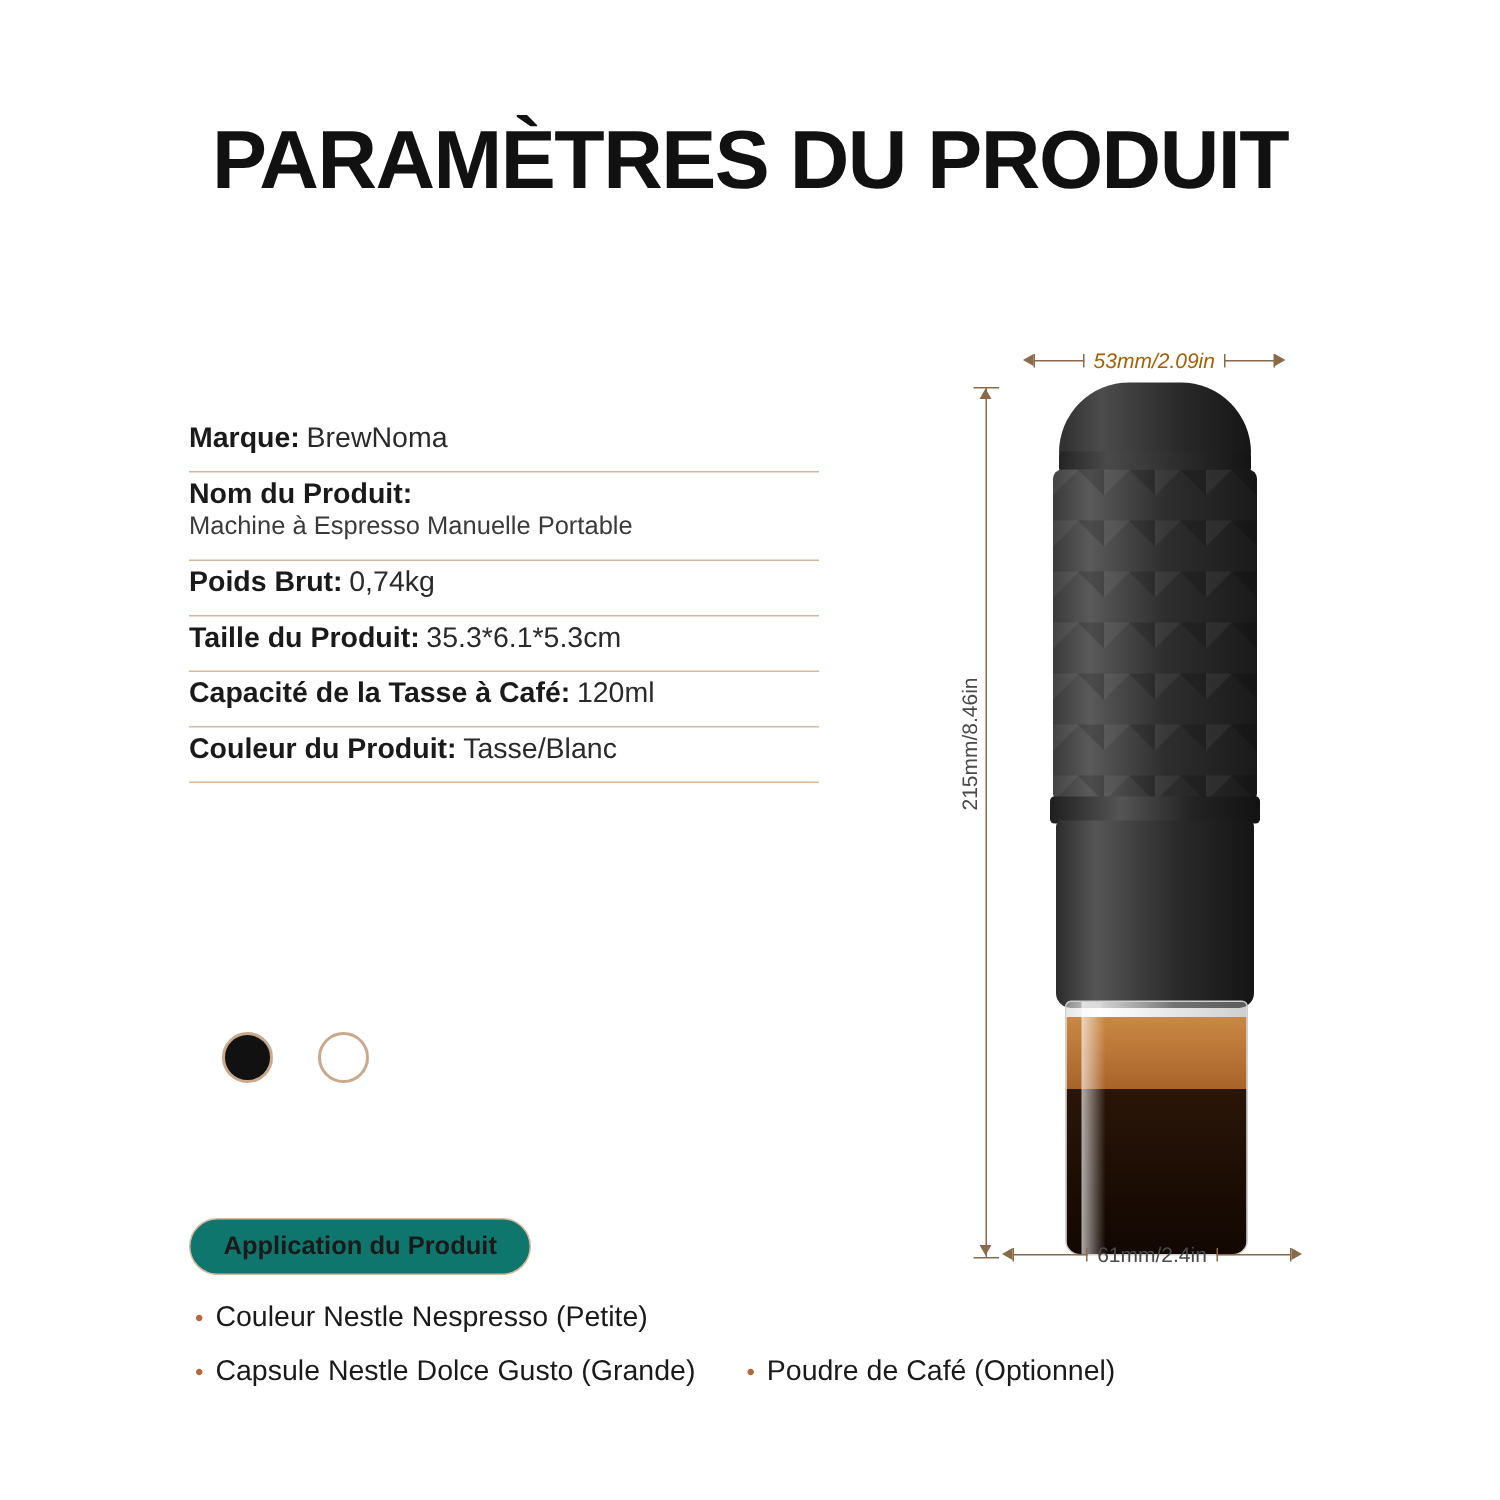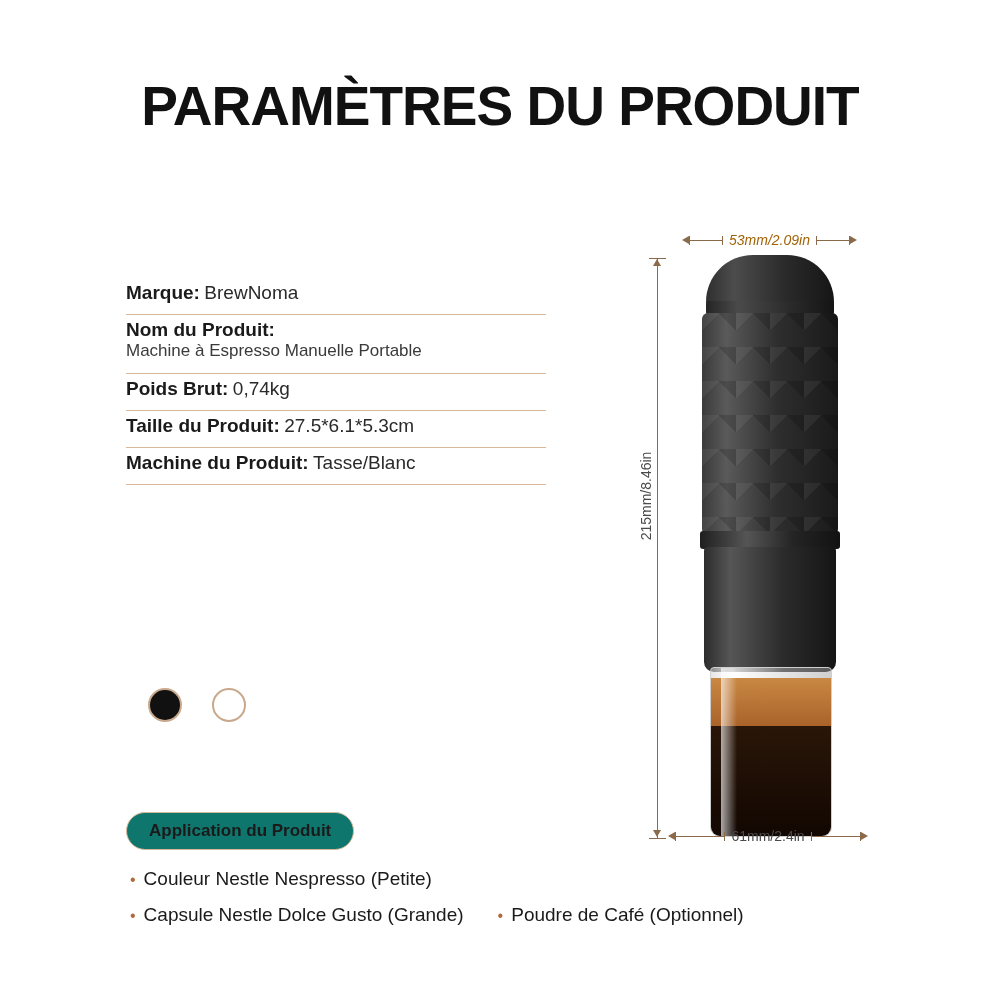--- a/index.html
+++ b/index.html
@@ -380,26 +380,30 @@
       <span class="spec-sub">Machine à Espresso Manuelle Portable</span>
     </div>
 
     <div class="spec-row">
       <span class="spec-label">Poids Brut:</span>
       <span class="spec-value">0,74kg</span>
     </div>
 
     <div class="spec-row">
       <span class="spec-label">Taille du Produit:</span>
-      <span class="spec-value">27.5*6.1*5.3cm</span>
-    </div>
-
+      <span class="spec-value">35.3*6.1*5.3cm</span>
+    </div>
 
     <div class="spec-row">
-      <span class="spec-label">Machine du Produit:</span>
+      <span class="spec-label">Capacité de la Tasse à Café:</span>
+      <span class="spec-value">120ml</span>
+    </div>
+
+    <div class="spec-row">
+      <span class="spec-label">Couleur du Produit:</span>
       <span class="spec-value">Tasse/Blanc</span>
     </div>
 
   </div>
 
   <div class="swatches">
     <div class="swatch swatch-black"></div>
     <div class="swatch swatch-white"></div>
   </div>
 

